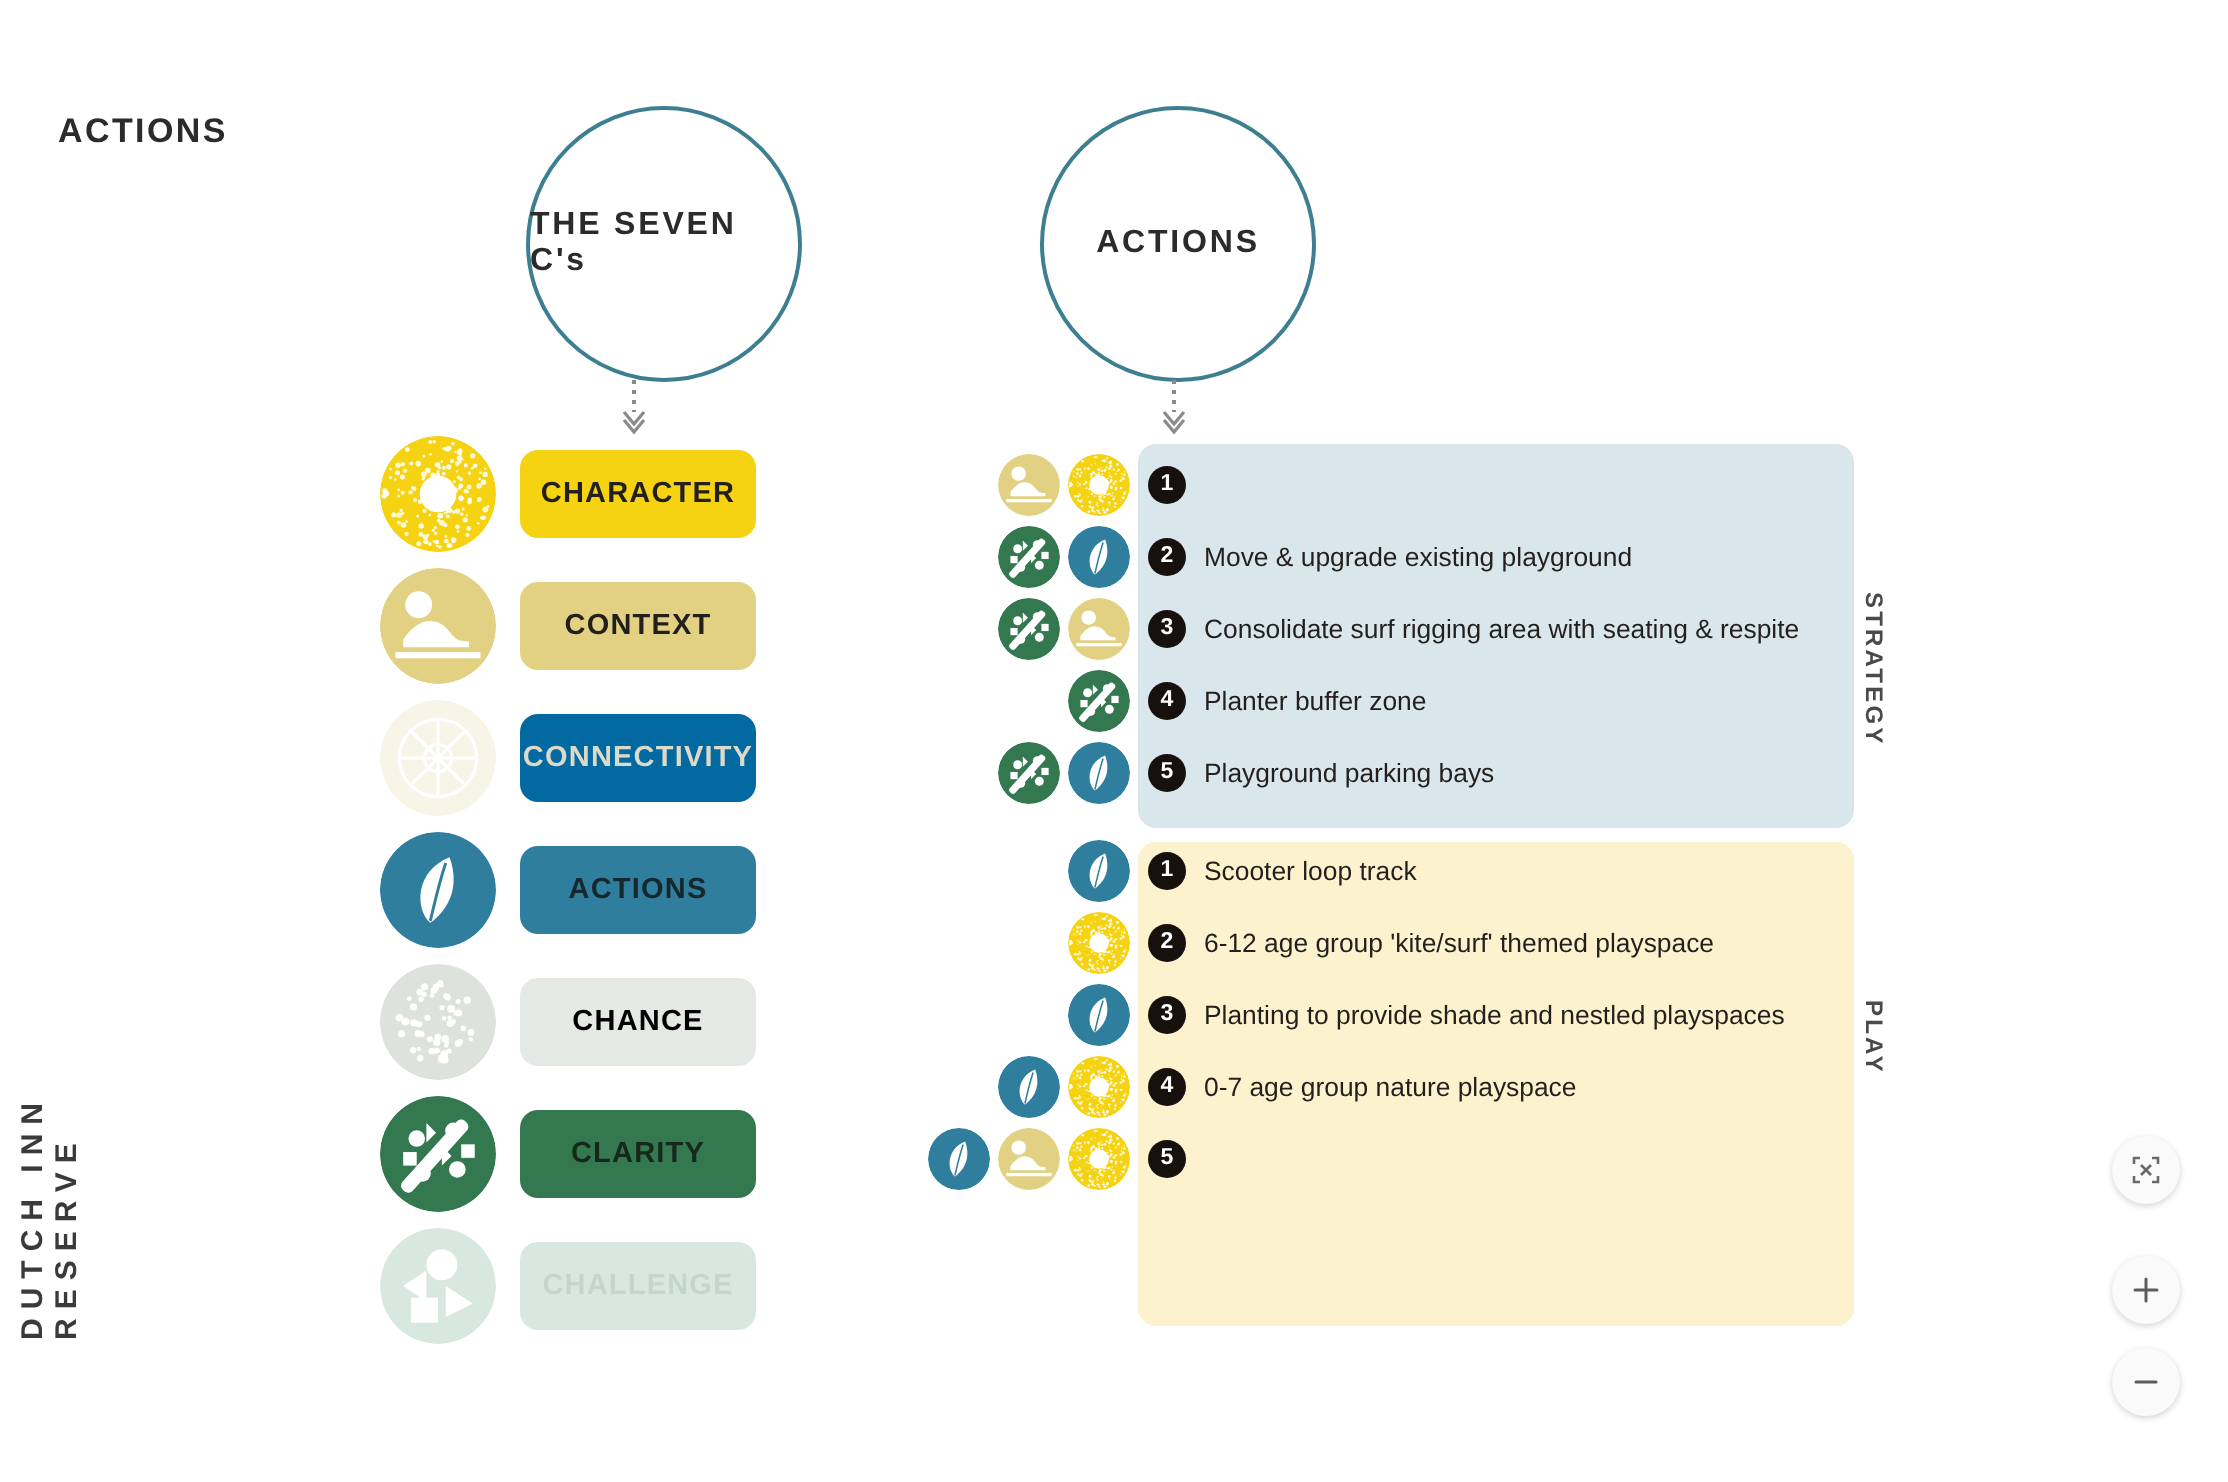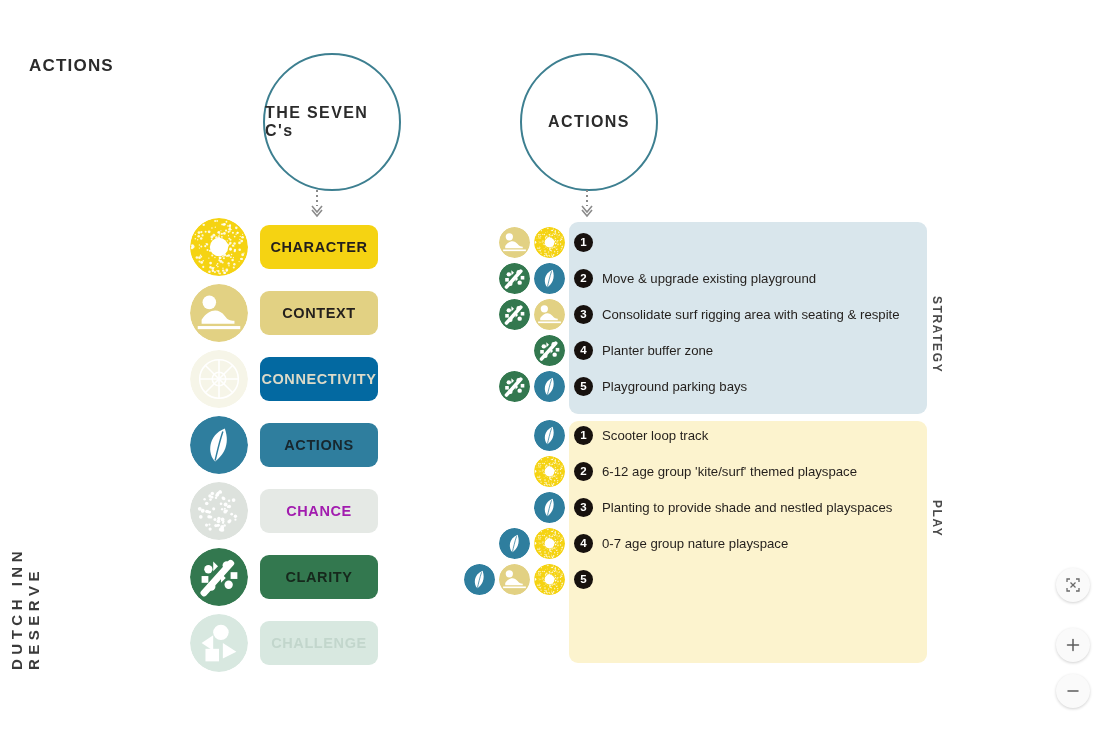--- a/index.html
+++ b/index.html
@@ -417,21 +417,21 @@
             <circle cx="18.4" cy="30.7" r="1.69" fill="rgba(255,255,255,.95)"></circle>
             <circle cx="33.2" cy="28.1" r="1.21" fill="rgba(255,255,255,.95)"></circle>
             <circle cx="15.1" cy="17.9" r="1.28" fill="rgba(255,255,255,.95)"></circle>
             <circle cx="37.9" cy="29.8" r="1.33" fill="rgba(255,255,255,.95)"></circle>
             <circle cx="17.4" cy="30.4" r="1.76" fill="rgba(255,255,255,.95)"></circle>
             <circle cx="10.1" cy="27.8" r="1.99" fill="rgba(255,255,255,.95)"></circle>
             <circle cx="20.5" cy="31.1" r="1.45" fill="rgba(255,255,255,.95)"></circle>
           </svg>
         </div>
         <div class="c-pill" style="background: rgb(229, 233, 229);">
-          <span class="cond" style="color: #a21caf;">CHANCE</span>
+          <span class="cond" style="color: #000000;">CHANCE</span>
         </div>
       </div>
       <div class="c-row" style="top: 548px;">
         <div class="c-icon">
           <svg class="art" viewBox="0 0 60 60" preserveAspectRatio="none">
             <circle cx="30" cy="30" r="30" fill="#33784f"></circle>
             <rect x="26" y="8" width="7" height="48" rx="3" fill="#ffffff" transform="rotate(42 30 30)"></rect>
             <circle cx="19" cy="22" r="4.3" fill="#ffffff"></circle>
             <circle cx="38" cy="18" r="4.3" fill="#ffffff"></circle>
             <circle cx="22" cy="40" r="4.3" fill="#ffffff"></circle>

